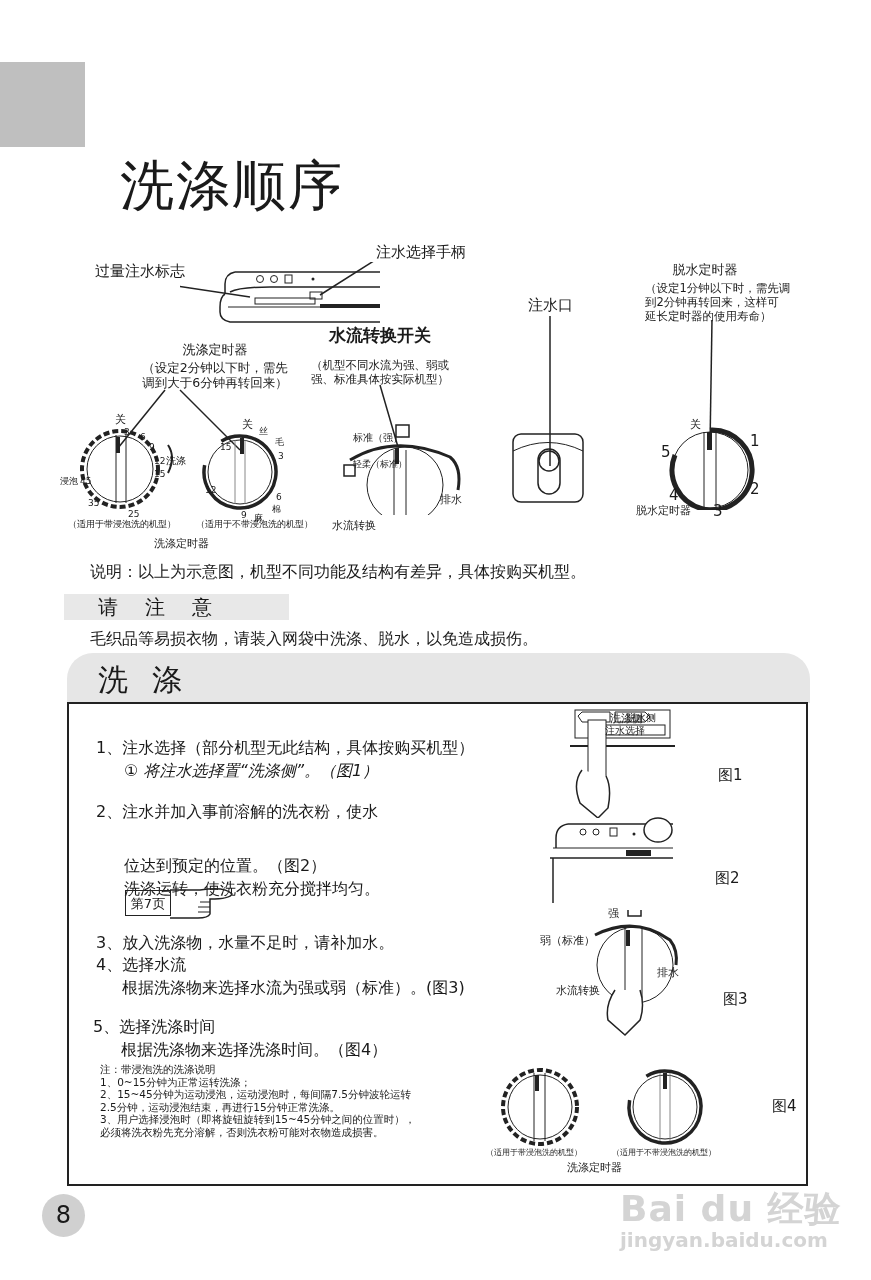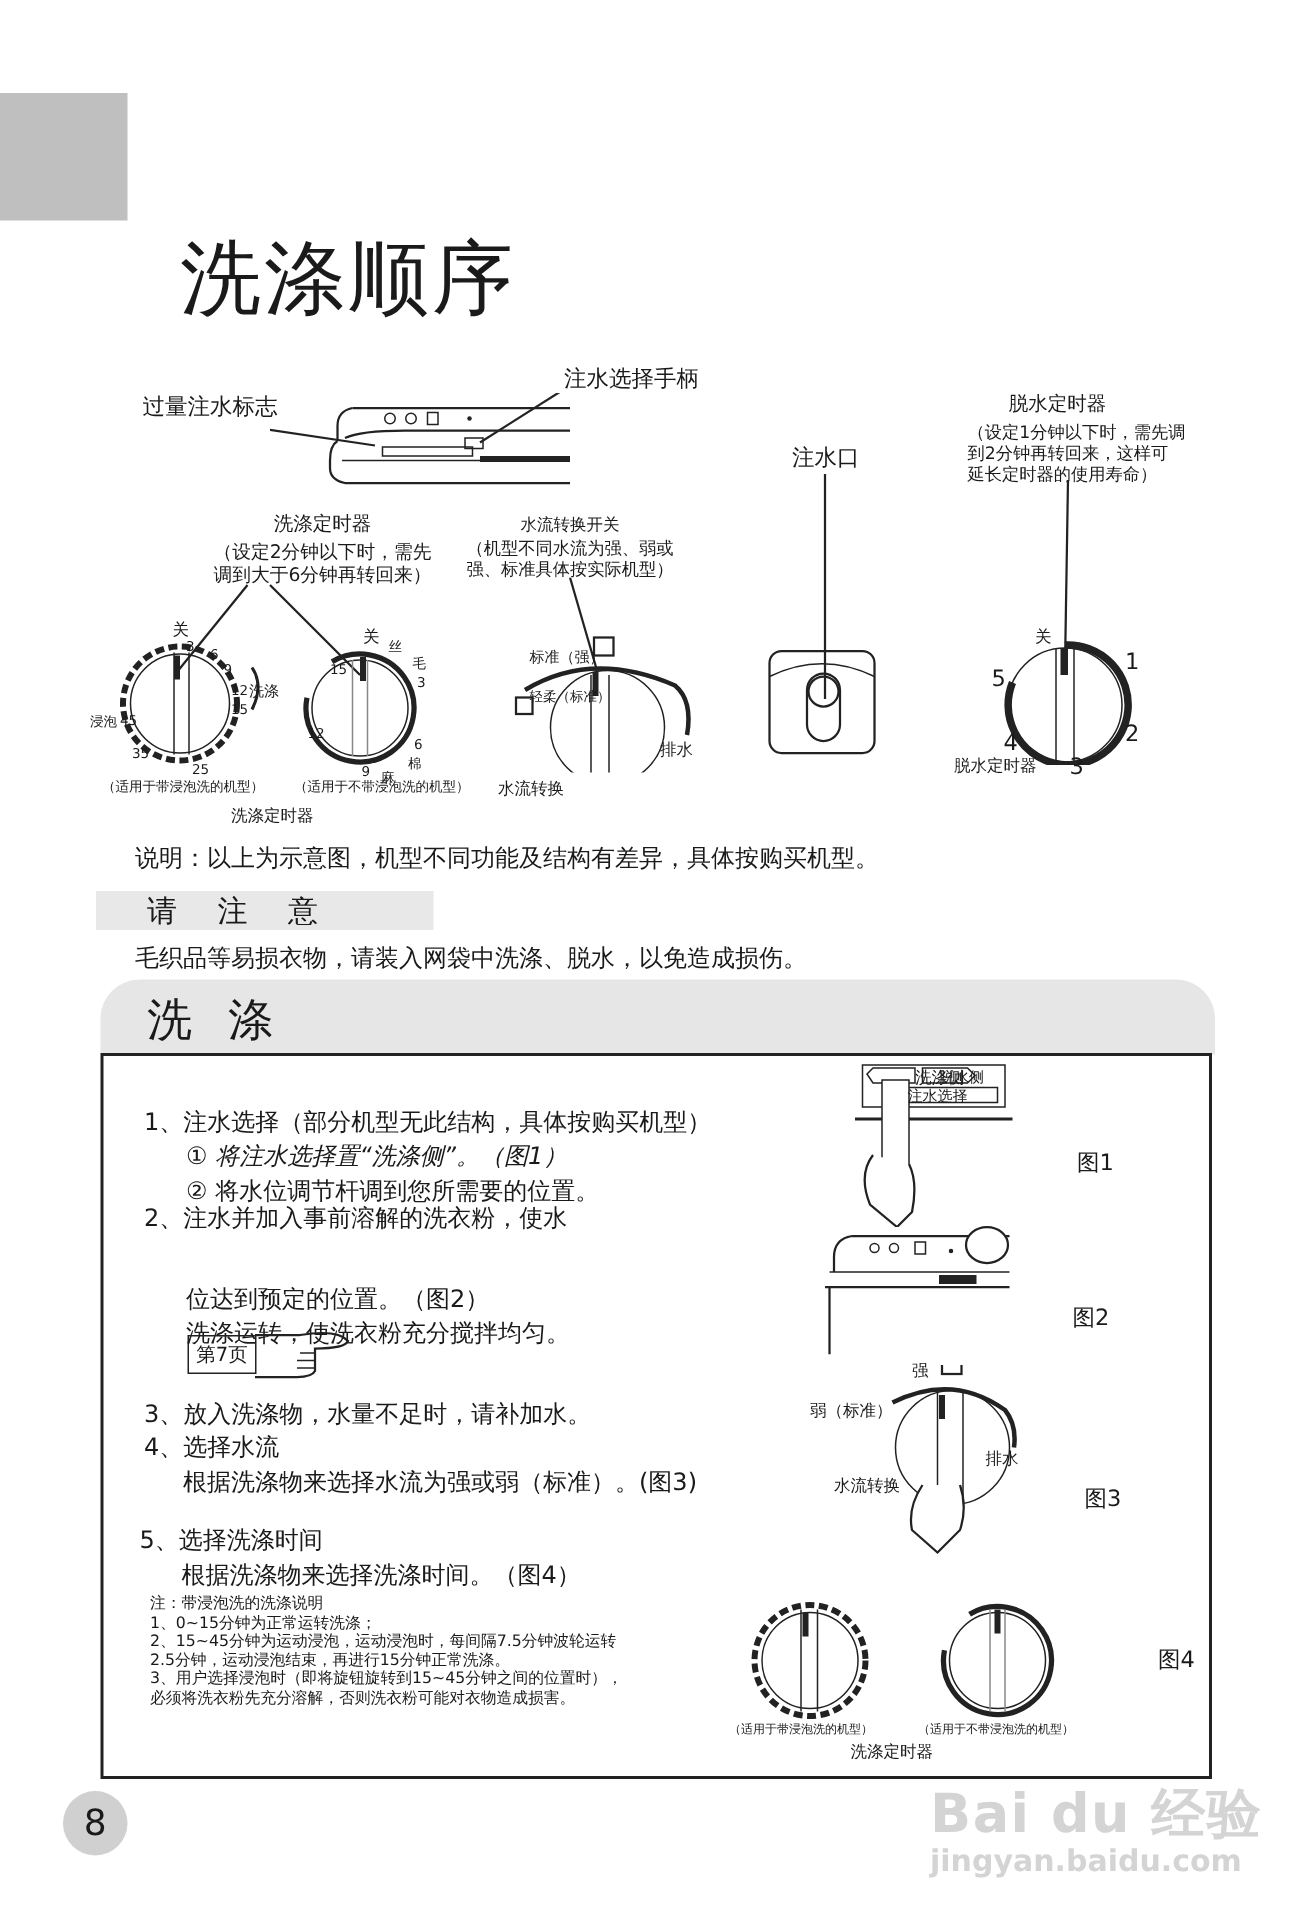--- a/index.html
+++ b/index.html
@@ -98,21 +98,21 @@
   <div class="abs lbl-xs" style="left:276px;top:492px;">6</div>
   <div class="abs lbl-xs" style="left:241px;top:510px;">9</div>
   <div class="abs lbl-xs" style="left:205px;top:485px;">12</div>
   <div class="abs lbl-xs" style="left:259px;top:425px;">丝</div>
   <div class="abs lbl-xs" style="left:275px;top:436px;">毛</div>
   <div class="abs lbl-xs" style="left:272px;top:503px;">棉</div>
   <div class="abs lbl-xs" style="left:254px;top:512px;">麻</div>
   <div class="abs lbl-xs" style="left:196px;top:518px;">（适用于不带浸泡洗的机型）</div>
   <div class="abs lbl-s" style="left:154px;top:536px;font-size:11px;">洗涤定时器</div>
 
-  <div class="abs lbl-s center" style="left:300px;top:342px;width:160px;font-size:11px;">水流转换开关</div>
+  <div class="abs lbl-s center" style="left:300px;top:328px;width:160px;font-size:17px;font-weight:bold;">水流转换开关</div>
   <div class="abs lbl-s center" style="left:295px;top:358px;width:170px;font-size:11.5px;line-height:14px;">
     <div>（机型不同水流为强、弱或</div>
     <div>强、标准具体按实际机型）</div>
   </div>
   <svg class="abs" style="left:340px;top:385px;" width="130" height="130">
     <line x1="40" y1="0" x2="58" y2="62" stroke="#222" stroke-width="1.5"></line>
     <path d="M10 75 Q55 48 110 72 Q122 82 118 105" stroke="#222" stroke-width="3" fill="none"></path>
     <circle cx="65" cy="100" r="38" fill="none" stroke="#222" stroke-width="1"></circle>
     <line x1="54" y1="65" x2="54" y2="135" stroke="#222"></line>
     <line x1="66" y1="65" x2="66" y2="135" stroke="#222"></line>
@@ -163,21 +163,20 @@
 <div class="abs attn-text">请注意</div>
 <div class="abs attn-body">毛织品等易损衣物，请装入网袋中洗涤、脱水，以免造成损伤。</div>
 
 <div class="abs wash-header"></div>
 <div class="abs wash-title">洗涤</div>
 <div class="abs wash-box"></div>
 
 <div class="abs step" style="left:96px;top:736px;">
   <div>1、注水选择（部分机型无此结构，具体按购买机型）</div>
   <div style="padding-left:28px;font-style:italic;">① 将注水选择置“洗涤侧”。（图1）</div>
-  <div style="padding-left:28px;">② 将水位调节杆调到您所需要的位置。</div>
 </div>
 
 <div class="abs step" style="left:96px;top:800px;">
   <div>2、注水并加入事前溶解的洗衣粉，使水</div>
   <div style="padding-left:28px;margin-top:31px;">位达到预定的位置。（图2）</div>
   <div style="padding-left:28px;">洗涤运转，使洗衣粉充分搅拌均匀。</div>
 </div>
 
 <div class="abs pageref">第7页</div>
 <svg class="abs" style="left:170px;top:884px;" width="70" height="38">

